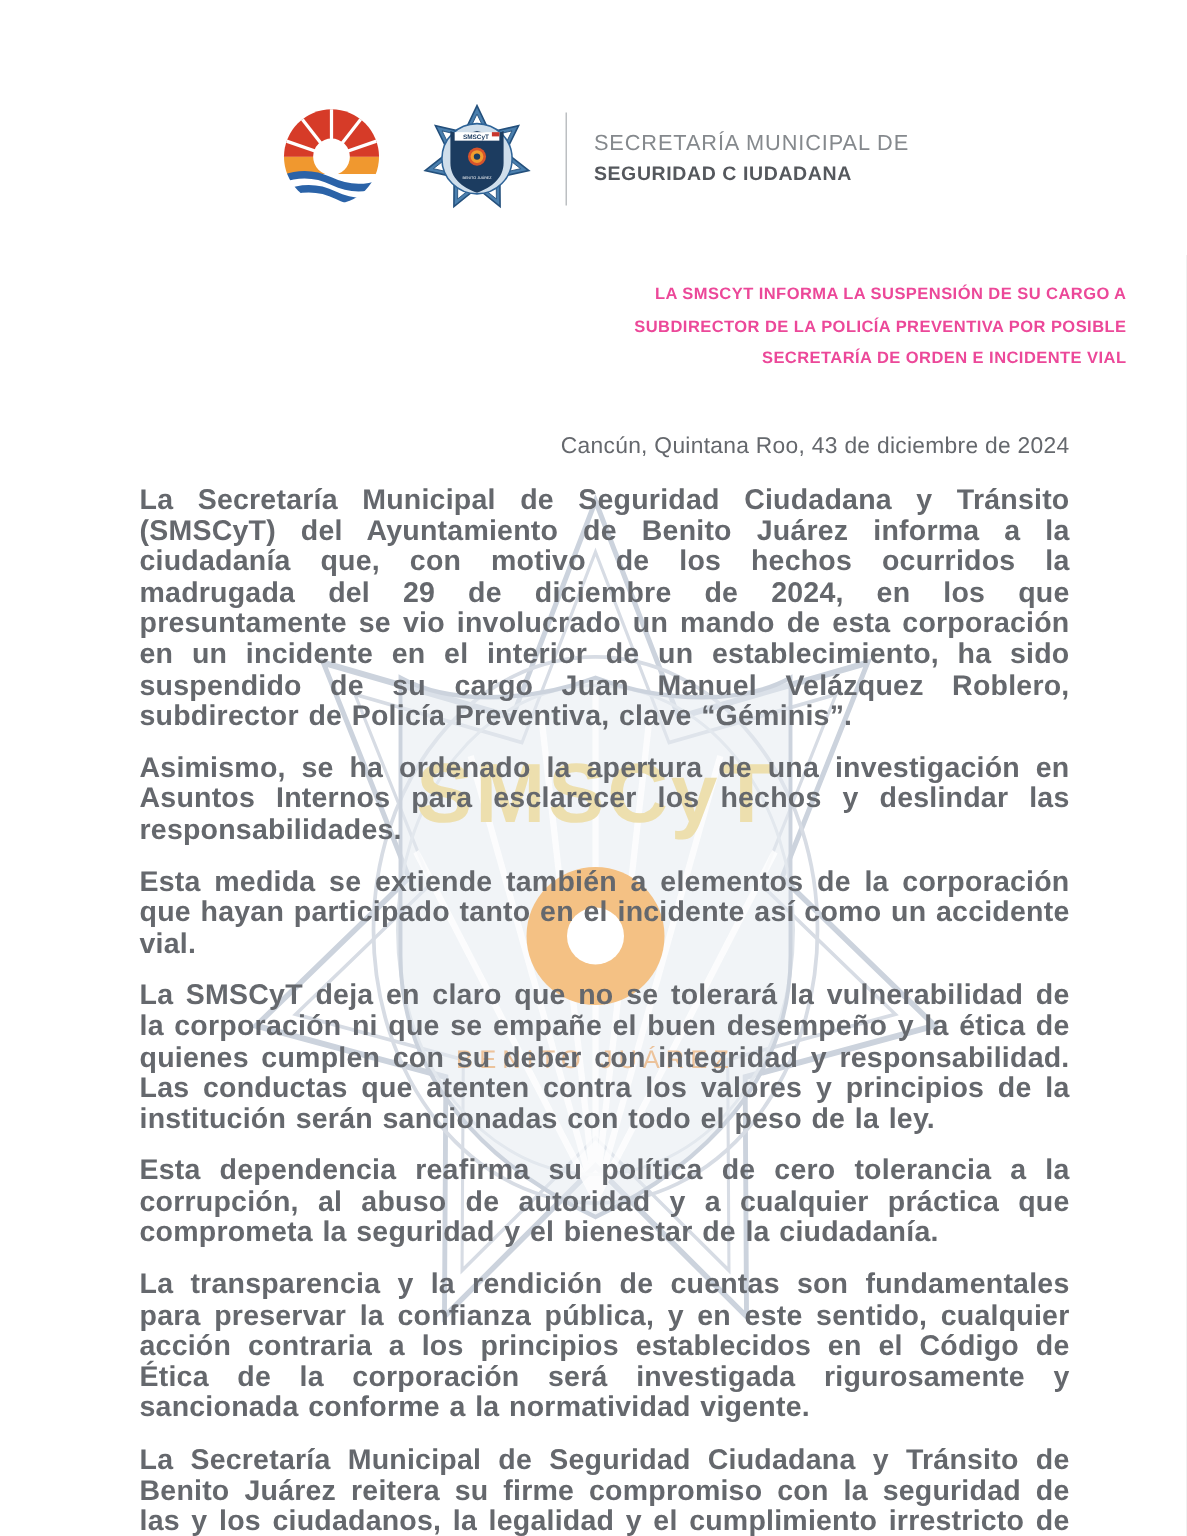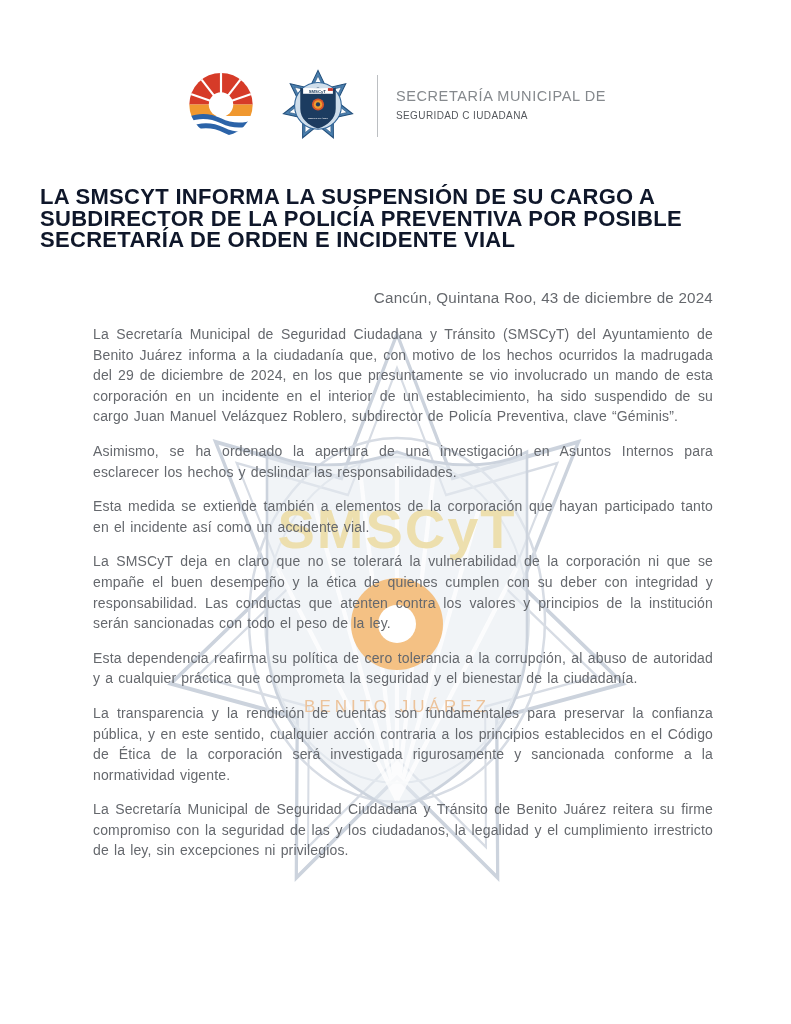--- a/index.html
+++ b/index.html
@@ -14,43 +14,43 @@
   
   .letterhead {
     position:absolute; top:64px; left:0; right:0;
     display:flex; justify-content:center; align-items:center;
   }
   .logo-sun { width:72px; height:80px; }
   .logo-badge { width:78px; height:84px; margin-left:22px; }
   .vdivider { width:1px; height:62px; background:#bcbfc2; margin:0 18px 0 20px; }
   .orgname { display:flex; flex-direction:column; justify-content:space-between; }
   .orgname .l1 { font-size:14.5px; letter-spacing:0.6px; color:#85898d; line-height:19px; }
-  .orgname .l2 { font-size:10px; font-weight:normal; letter-spacing:0.4px; color:#55585d; line-height:19px; }
+  .orgname .l2 { font-size:13px; font-weight:bold; letter-spacing:0.4px; color:#55585d; line-height:19px; }
   .orgname .l3 { font-size:15px; color:#85898d; letter-spacing:0.4px; line-height:19px; }
   .orgname .l3 b { color:#55585d; }
   
   .doc-title {
     position:absolute; top:186px; left:40px; right:40px;
-    text-align:left; font-weight:bold;
-    font-size:22px; line-height:21.7px; letter-spacing:0.3px;
-    color:#0f172a;
+    text-align:right; font-weight:bold;
+    font-size:11px; line-height:21.7px; letter-spacing:0.3px;
+    color:#ec4899;
   }
   
   .dateline {
     position:absolute; top:289px; left:93px; right:78px;
     text-align:right; font-size:15.2px; color:#65686d; letter-spacing:0.2px;
   }
   
   .content {
     position:absolute; top:324px; left:93px; width:620px;
     z-index:1;
   }
   .content p {
-    font-size:14px; line-height:20.6px; letter-spacing:0.15px; word-spacing:1px;
-    color:#65686d; text-align:justify; margin-bottom:14px;
+    font-size:19px; line-height:20.6px; letter-spacing:0.15px; word-spacing:1px;
+    color:#65686d; text-align:justify; margin-bottom:14px;font-weight:bold;
   }
   
   .watermark {
     position:absolute; left:151px; top:328px; width:492px; height:580px;
     z-index:0; pointer-events:none;
   }
 </style>
 </head>
 <body>
 

